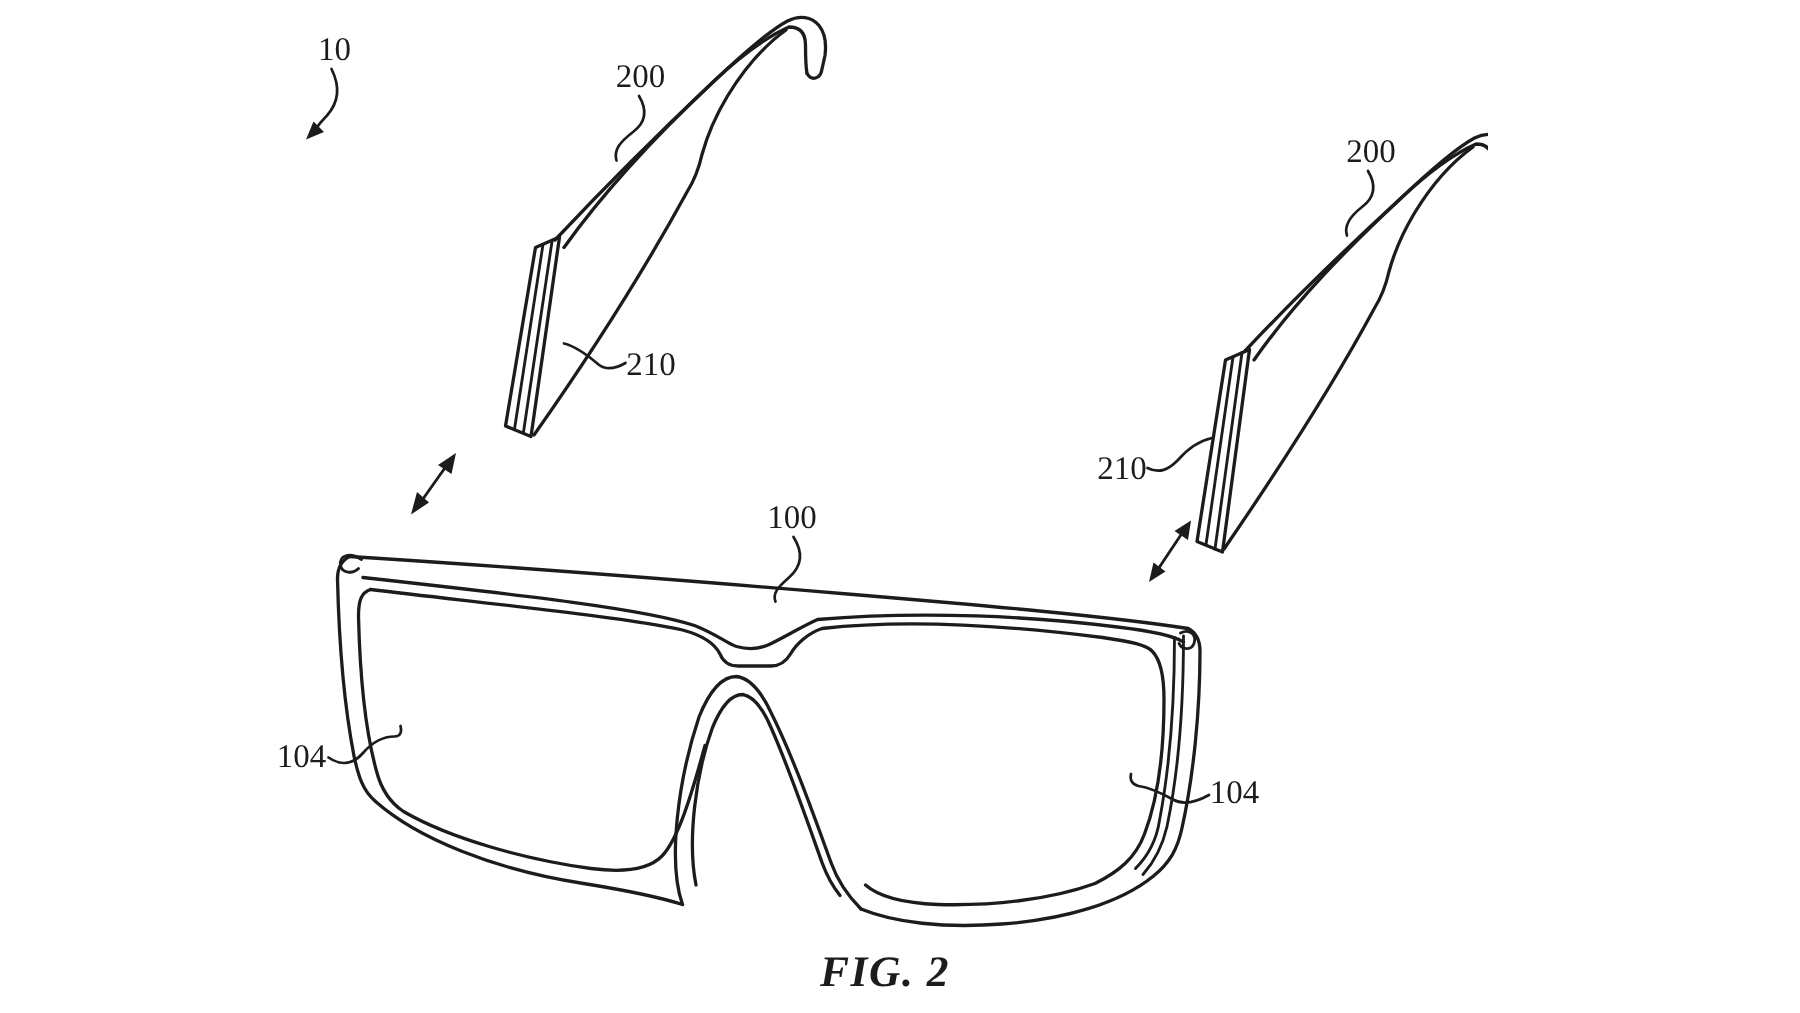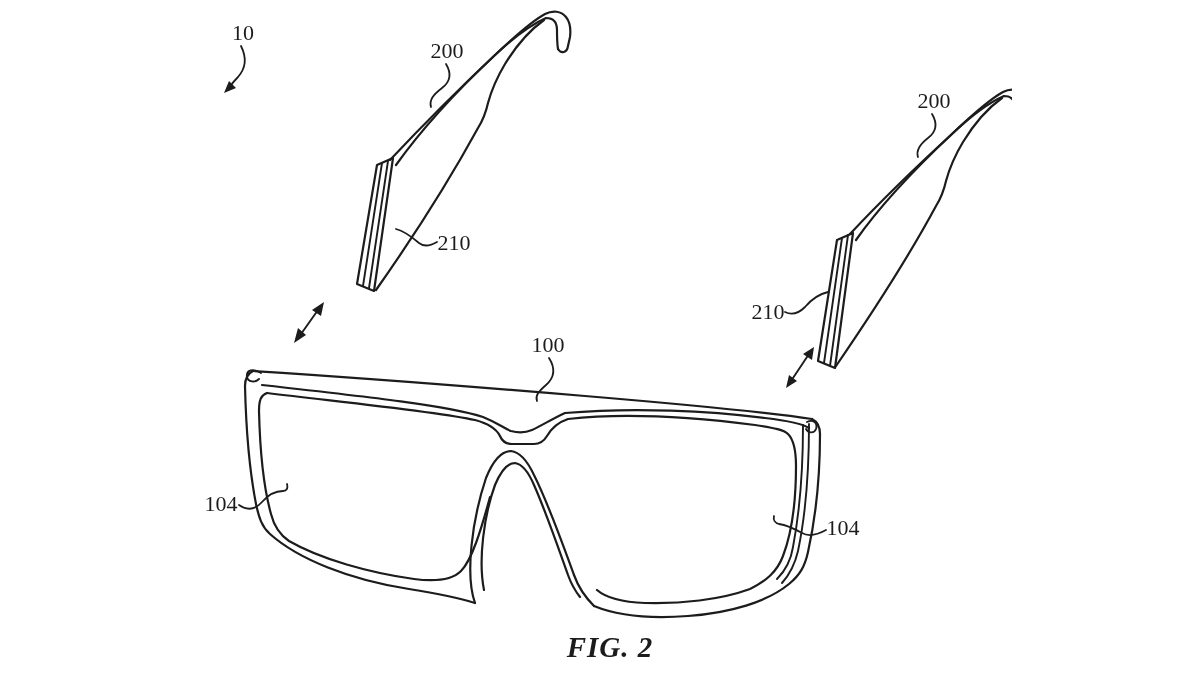--- a/index.html
+++ b/index.html
@@ -1,21 +1,20 @@
 <!DOCTYPE html>
 <html style="--ink: #1c1c1c; --bg: #ffffff;"><head>
 <meta charset="utf-8">
 <style>
   :root { --ink:#1c1c1c; --bg:#ffffff; }
   html,body { margin:0; padding:0; background:var(--bg); }
   .stage {
     position:relative; width:992px; height:675px;
     background:var(--bg); overflow:hidden;
     font-family:"Liberation Serif", serif;
-    margin-left:20px;
   }
   svg { display:block; }
   .ln   { fill:none; stroke:var(--ink); stroke-width:2.2; stroke-linecap:round; stroke-linejoin:round; }
   .ln-thin { fill:none; stroke:var(--ink); stroke-width:1.9; stroke-linecap:round; stroke-linejoin:round; }
   .leader  { fill:none; stroke:var(--ink); stroke-width:1.8; stroke-linecap:round; }
   .solid   { fill:var(--ink); stroke:none; }
   .ref-num { font-family:"Liberation Serif", serif; font-size:22px; fill:var(--ink); }
   .fig-caption { font-family:"Liberation Serif", serif; font-size:29px; font-weight:bold; font-style:italic; fill:var(--ink); letter-spacing:1px; }
 </style>
 </head>

